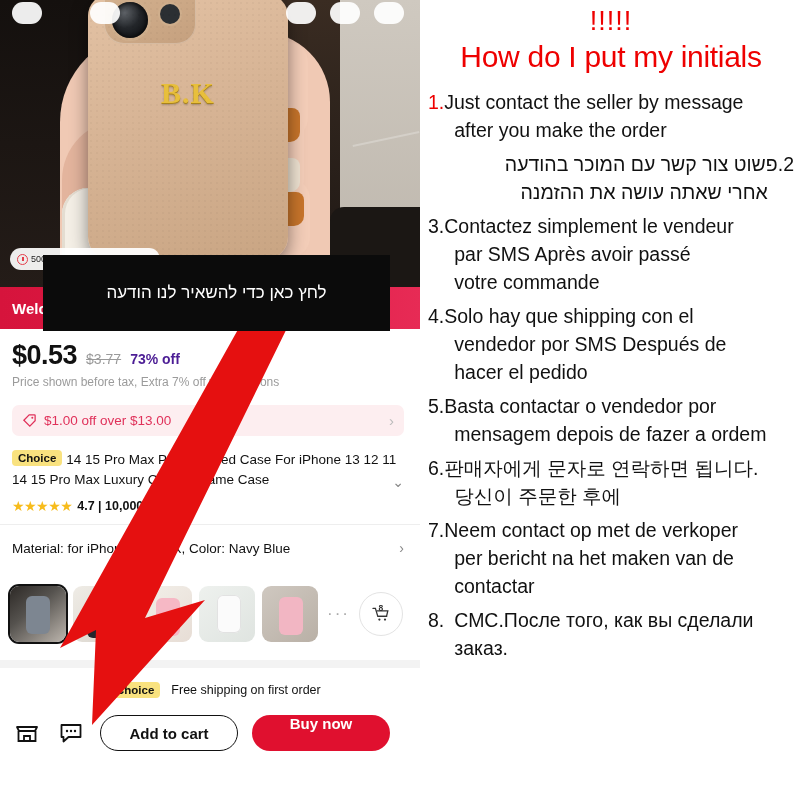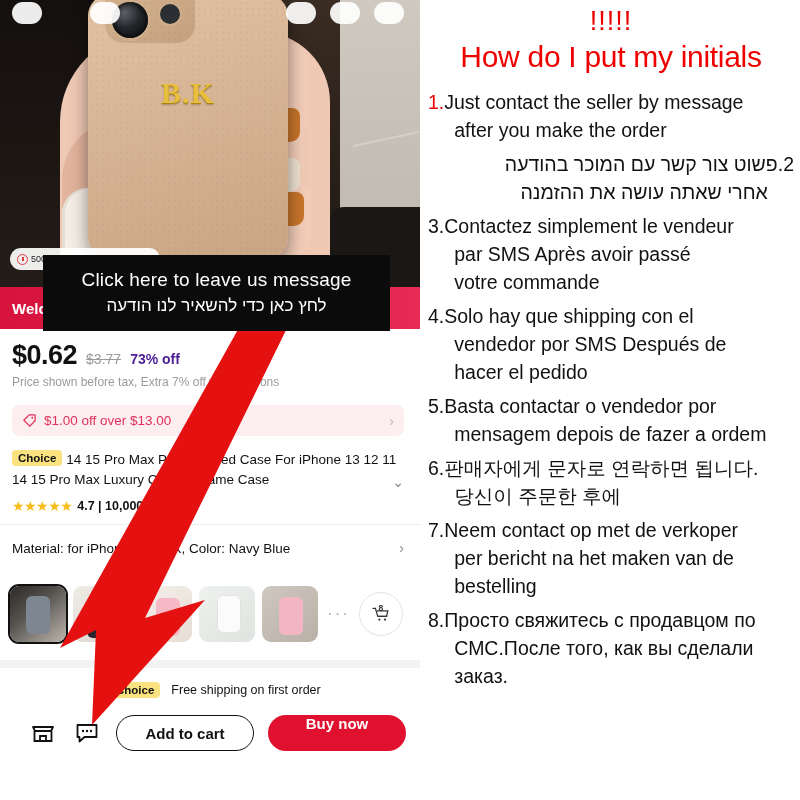--- a/index.html
+++ b/index.html
@@ -251,21 +251,21 @@
 
   
   .ship-row {
     position: absolute; left: 110px; top: 682px;
     display: flex; align-items: center; gap: 7px;
   }
   .ship-text { font-size: 12.5px; color: #111; }
 
   
   .bottom-bar {
-    position: absolute; left: 16px; top: 706px; width: 420px; height: 54px;
+    position: absolute; left: 0; top: 706px; width: 420px; height: 54px;
     display: flex; align-items: center; gap: 14px; padding: 0 12px;
   }
   .icon-btn {
     width: 30px; height: 30px; display: flex; align-items: center; justify-content: center;
     flex: none;
   }
   .btn-add {
     flex: none; width: 138px; height: 36px; border-radius: 18px;
     border: 1.5px solid #111; background: #fff; color: #111;
     font-size: 15px; font-weight: 600;
@@ -363,26 +363,25 @@
       </div>
 
       <div class="hero-dark-bottomright"></div>
     </div>
 
     <div class="welcome-banner">
       <span>Welcome Deal</span>
     </div>
 
     <div class="msg-overlay">
-      <div class="line-en">Click here to leave us message</div>
       <div class="line-he">לחץ כאן כדי להשאיר לנו הודעה</div>
     </div>
 
     <div class="price-row">
-      <span class="price-now">$0.62</span>
+      <span class="price-now">$0.53</span>
       <span class="price-was">$3.77</span>
       <span class="price-off">73% off</span>
     </div>
     <div class="price-note">Price shown before tax, Extra 7% off with coupons</div>
 
     <div class="coupon">
       <svg width="15" height="15" viewBox="0 0 24 24">
         <path d="M3 11.5 11.5 3H20a1 1 0 0 1 1 1v8.5L12.5 21z" fill="none" stroke="#e0315a" stroke-width="2"></path>
         <circle cx="16.5" cy="7.5" r="1.6" fill="#e0315a"></circle>
       </svg>
@@ -494,22 +493,22 @@
         <div class="step">
           <span class="num">5.</span>
           <span class="body"><span>Basta contactar o vendedor por</span><span class="sub">mensagem depois de fazer a ordem</span></span>
         </div>
         <div class="step">
           <span class="num">6.</span>
           <span class="body"><span>판매자에게 문자로 연락하면 됩니다.</span><span class="sub">당신이 주문한 후에</span></span>
         </div>
         <div class="step">
           <span class="num">7.</span>
-          <span class="body"><span>Neem contact op met de verkoper</span><span class="sub">per bericht na het maken van de</span><span class="sub">bestelling</span></span>
+          <span class="body"><span>Neem contact op met de verkoper</span><span class="sub">per bericht na het maken van de</span><span class="sub">contactar</span></span>
         </div>
         <div class="step">
           <span class="num">8.</span>
-          <span class="body"><span>Просто свяжитесь с продавцом по</span><span class="sub">СМС.После того, как вы сделали</span><span class="sub">заказ.</span></span>
+          <span class="body"><span class="sub">СМС.После того, как вы сделали</span><span class="sub">заказ.</span></span>
         </div>
       </div>
   </div>
 
 </div>
 
 </body></html>

